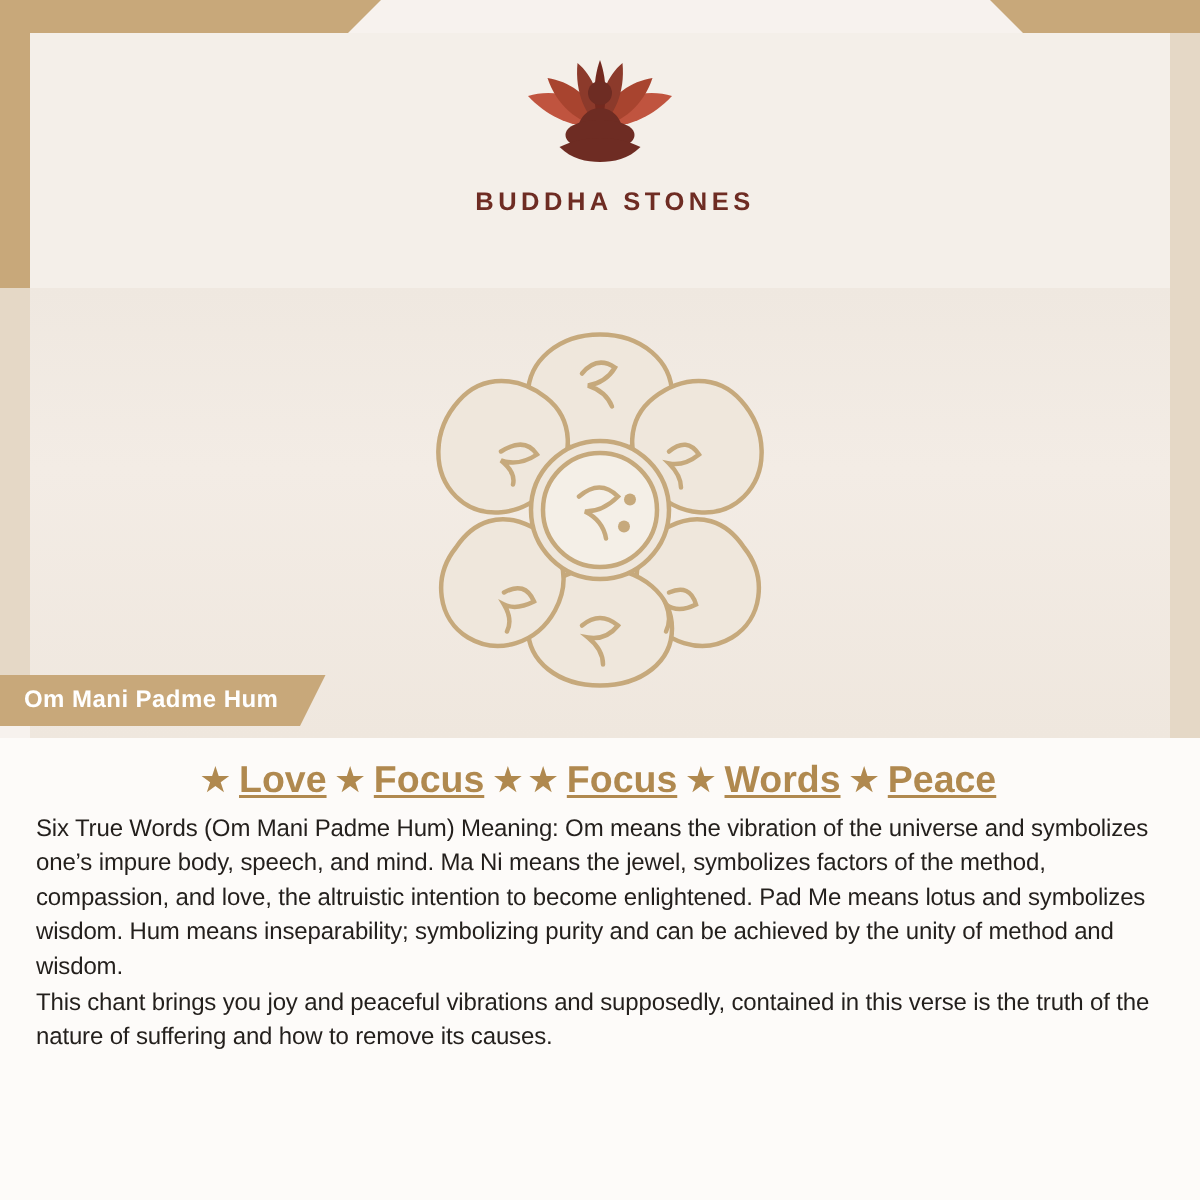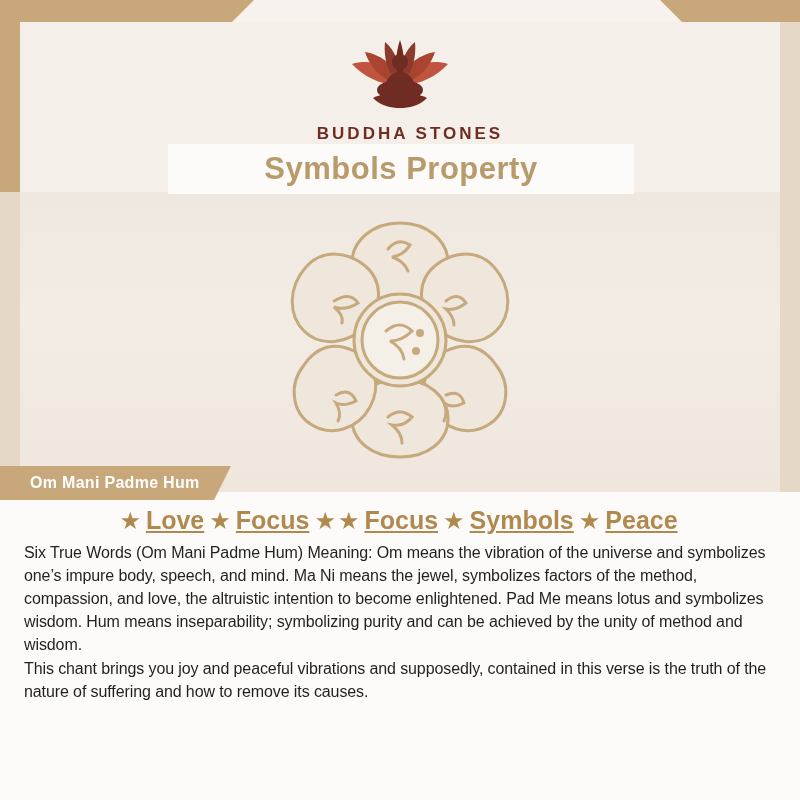--- a/index.html
+++ b/index.html
@@ -131,26 +131,26 @@
     left: 0; right: 0;
     top: 205px;
     display: flex;
     justify-content: center;
   }
 
   
   .ribbon {
     position: absolute;
     left: 0;
-    top: 466px;
+    top: 450px;
     height: 34px;
     background: #c8a87a;
     display: flex;
     align-items: center;
-    padding-left: 30px;
+    padding-left: 16px;
     padding-right: 14px;
     z-index: 5;
   }
   .ribbon:after {
     content: "";
     position: absolute;
     right: -17px; top: 0;
     width: 0; height: 0;
     border-top: 34px solid #c8a87a;
     border-right: 17px solid transparent;
@@ -240,23 +240,20 @@
           <circle cx="95" cy="36" r="8"></circle>
           <path d="M95 46 C86 46 80 54 80 62 L110 62 C110 54 104 46 95 46 Z"></path>
           <path d="M72 64 C72 58 82 54 95 54 C108 54 118 58 118 64 C118 70 108 74 95 74 C82 74 72 70 72 64 Z"></path>
           <path d="M68 72 C76 68 86 66 95 66 C104 66 114 68 122 72 C114 80 104 82 95 82 C86 82 76 80 68 72 Z"></path>
         </g>
       </svg>
     </div>
     <div class="logo-text">BUDDHA STONES</div>
   </div>
 
-  <div class="title-bar">
-    <span class="title">Symbols Property</span>
-  </div>
 
   <div class="mandala-wrap">
     <svg width="300" height="270" viewBox="0 0 300 270" aria-hidden="true">
       <g fill="none" stroke="#c6a97c" stroke-width="3">
 
         <g fill="#efe7dc">
 
           <path d="M150 18 C178 18 198 36 198 58 C198 80 178 96 150 96 C122 96 102 80 102 58 C102 36 122 18 150 18 Z"></path>
 
           <path d="M244 62 C262 82 262 110 246 126 C230 142 202 140 184 120 C166 100 168 74 186 60 C204 46 228 44 244 62 Z"></path>
@@ -295,21 +292,21 @@
   <div class="bottom">
     <div class="keywords">
       <span class="star">★</span>
       <span class="kw">Love</span>
       <span class="star">★</span>
       <span class="kw">Focus</span>
       <span class="star">★</span>
       <span class="star">★</span>
       <span class="kw">Focus</span>
       <span class="star">★</span>
-      <span class="kw">Symbols</span>
+      <span class="kw">Words</span>
       <span class="star">★</span>
       <span class="kw">Peace</span>
     </div>
     <p class="para">Six True Words (Om Mani Padme Hum) Meaning: Om means the vibration of the universe and symbolizes one’s impure body, speech, and mind. Ma Ni means the jewel, symbolizes factors of the method, compassion, and love, the altruistic intention to become enlightened. Pad Me means lotus and symbolizes wisdom. Hum means inseparability; symbolizing purity and can be achieved by the unity of method and wisdom.</p>
     <p class="para">This chant brings you joy and peaceful vibrations and supposedly, contained in this verse is the truth of the nature of suffering and how to remove its causes.</p>
   </div>
 
 </div>
 
 </body></html>

